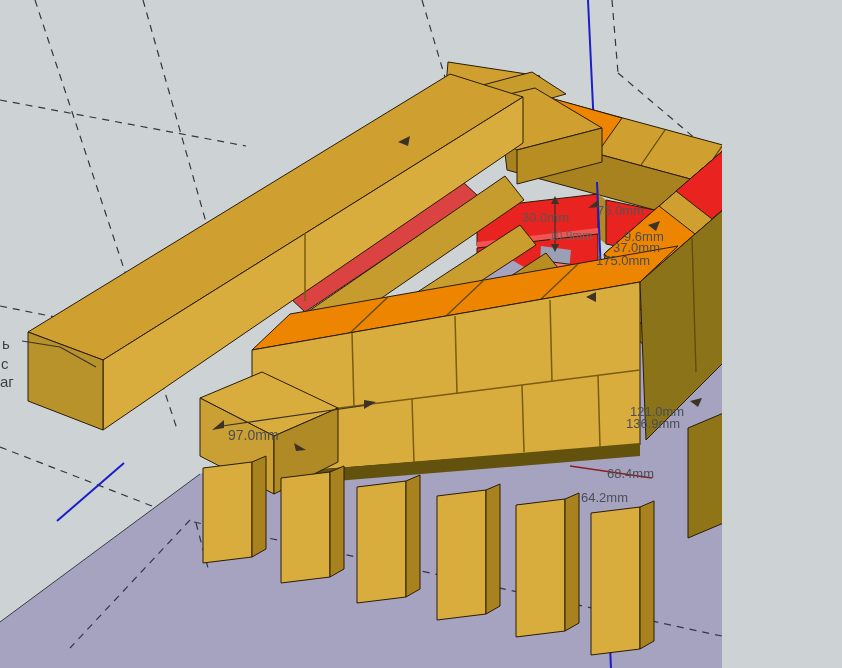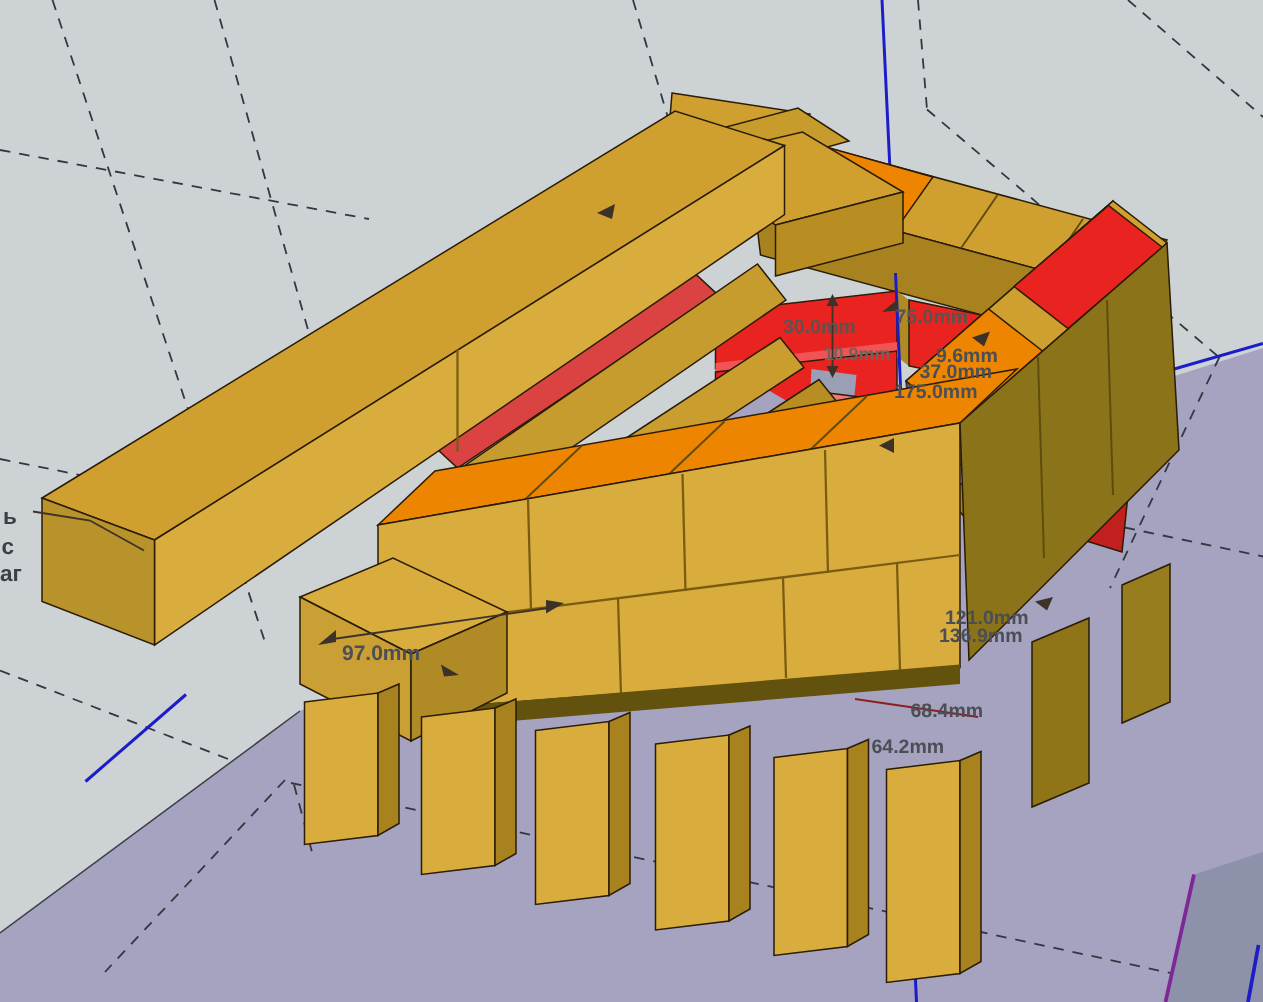--- a/index.html
+++ b/index.html
@@ -1,16 +1,16 @@
 <!DOCTYPE html>
 <html><head>
 <meta charset="utf-8">
 <style>
   html,body{margin:0;padding:0;background:#cdd3d4;}
-  #canvas{position:relative;width:842px;height:668px;overflow:hidden;font-family:"Liberation Sans",sans-serif;font-weight:bold;}
+  #canvas{position:relative;width:722px;height:668px;overflow:hidden;font-family:"Liberation Sans",sans-serif;}
   svg{position:absolute;left:0;top:0;}
   svg text{font-family:"Liberation Sans",sans-serif;}
   .dim{fill:#4b4e55;font-size:13px;}
   .dim-sm{fill:#6b6460;font-size:12px;}
   .dim-red{fill:#5a5450;font-size:13px;}
   .frag{fill:#3c4046;font-size:15px;}
   .edge{stroke:#2a1c06;stroke-width:1;}
   .dash{stroke:#33383e;stroke-width:1.2;fill:none;stroke-dasharray:7 6;}
   .joint{stroke:#7a5c10;stroke-width:1.5;}
   .darkjoint{stroke:#5e4c0c;stroke-width:1.3;}

